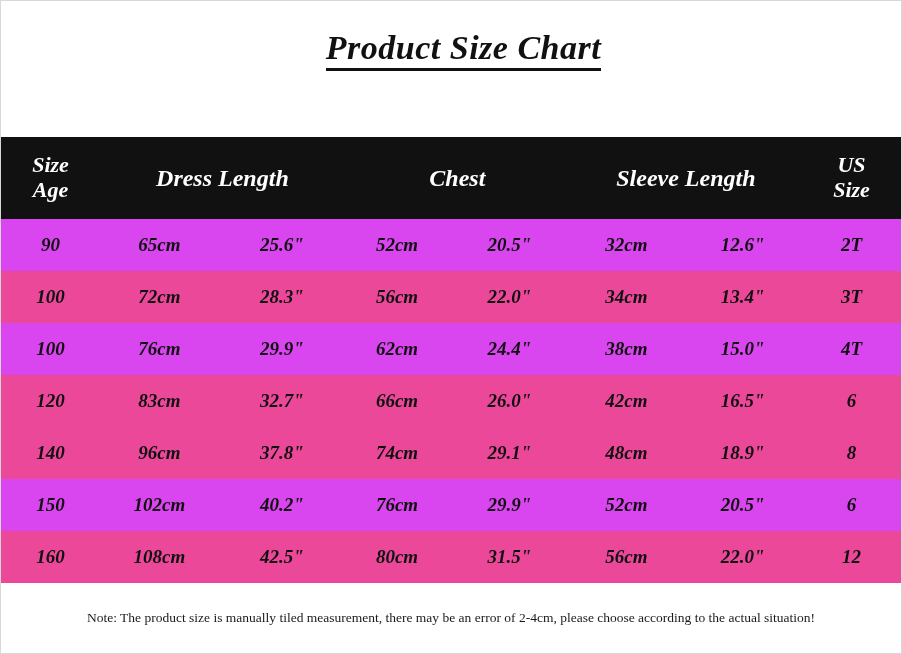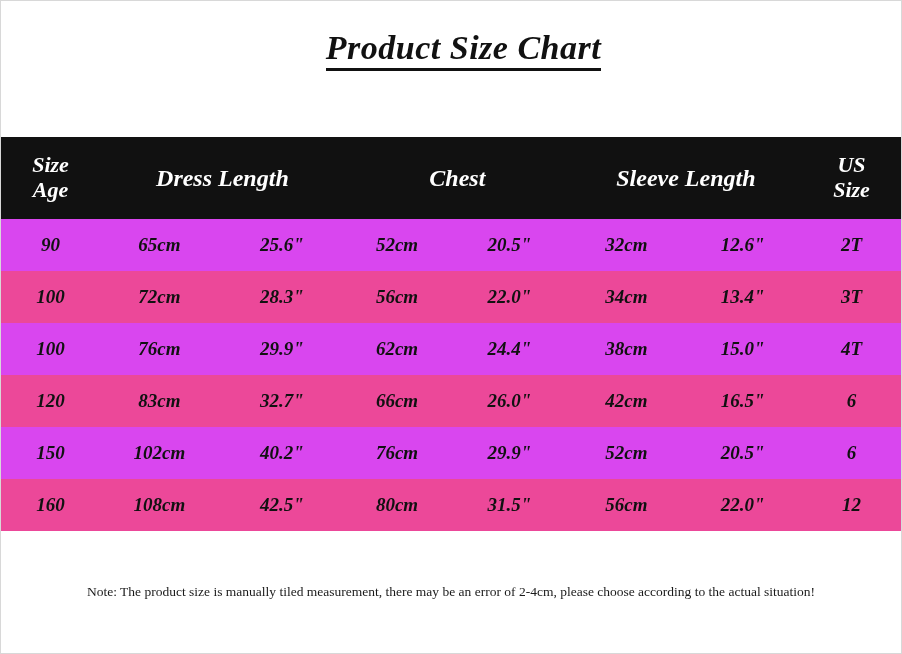--- a/index.html
+++ b/index.html
@@ -167,20 +167,30 @@
       <tr class="even">
         <td>120</td>
         <td>83cm</td>
         <td>32.7"</td>
         <td>66cm</td>
         <td>26.0"</td>
         <td>42cm</td>
         <td>16.5"</td>
         <td>6</td>
       </tr>
+      <tr class="even">
+        <td>140</td>
+        <td>96cm</td>
+        <td>37.8"</td>
+        <td>74cm</td>
+        <td>29.1"</td>
+        <td>48cm</td>
+        <td>18.9"</td>
+        <td>8</td>
+      </tr>
       <tr class="odd">
         <td>150</td>
         <td>102cm</td>
         <td>40.2"</td>
         <td>76cm</td>
         <td>29.9"</td>
         <td>52cm</td>
         <td>20.5"</td>
         <td>6</td>
       </tr>

